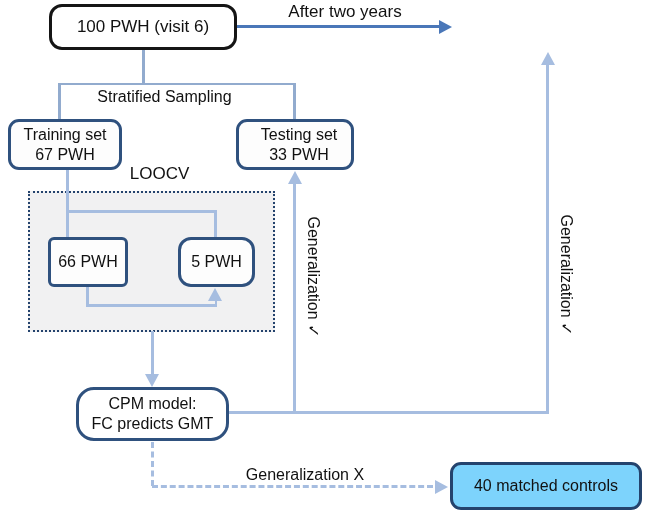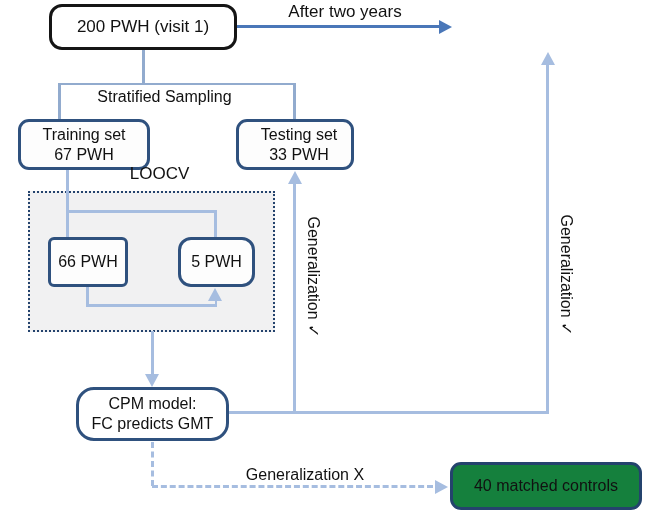--- a/index.html
+++ b/index.html
@@ -86,25 +86,25 @@
   <div class="line flow" style="left:293px;top:182px;width:3px;height:232px;"></div>
   <div class="ah ah-up-lt" style="left:287.5px;top:171px;"></div>
   <div class="line flow" style="left:546px;top:63px;width:3px;height:351px;"></div>
   <div class="ah ah-up-lt" style="left:540.5px;top:52px;"></div>
 
   <div class="dash-v" style="left:150.5px;top:442px;height:44px;"></div>
   <div class="dash-h" style="left:152px;top:485px;width:281px;"></div>
   <div class="ah ah-right-lt" style="left:435px;top:479.5px;"></div>
 
   <div class="box black-box" style="left:49px;top:4px;width:188px;height:46px;">
-    <span>200 PWH (visit 1)</span>
+    <span>100 PWH (visit 6)</span>
   </div>
 
 
-  <div class="box navy-box" style="left:18px;top:119px;width:132px;height:51px;">
+  <div class="box navy-box" style="left:8px;top:119px;width:114px;height:51px;">
     <span>Training set</span>
     <span>67 PWH</span>
   </div>
 
   <div class="box navy-box" style="left:236px;top:119px;width:118px;height:51px;padding-left:8px;">
     <span>Testing set</span>
     <span>33 PWH</span>
   </div>
 
   <div class="box navy-box" style="left:48px;top:237px;width:80px;height:50px;border-radius:6px;">
@@ -113,21 +113,21 @@
 
   <div class="box navy-box" style="left:178px;top:237px;width:77px;height:50px;border-radius:13px;">
     <span>5 PWH</span>
   </div>
 
   <div class="box navy-box" style="left:76px;top:387px;width:153px;height:54px;border-radius:18px;background:#fff;">
     <span>CPM model:</span>
     <span>FC predicts GMT</span>
   </div>
 
-  <div class="box navy-box" style="left:450px;top:462px;width:192px;height:48px;border-color:var(--dotted_box_border);background:#15803d;">
+  <div class="box navy-box" style="left:450px;top:462px;width:192px;height:48px;border-color:var(--dotted_box_border);background:#7dd3fc;">
     <span>40 matched controls</span>
   </div>
 
   <div class="lbl" style="left:270px;top:2px;width:150px;font-size:17px;">After two years</div>
   <div class="lbl" style="left:112px;top:164px;width:95px;font-size:17px;">LOOCV</div>
   <div class="lbl" style="left:92px;top:88px;width:145px;">Stratified Sampling</div>
   <div class="vtext" style="left:244px;top:268px;">Generalization ✓</div>
   <div class="vtext" style="left:497px;top:266px;">Generalization ✓</div>
   <div class="lbl" style="left:240px;top:466px;width:130px;">Generalization X</div>
 

